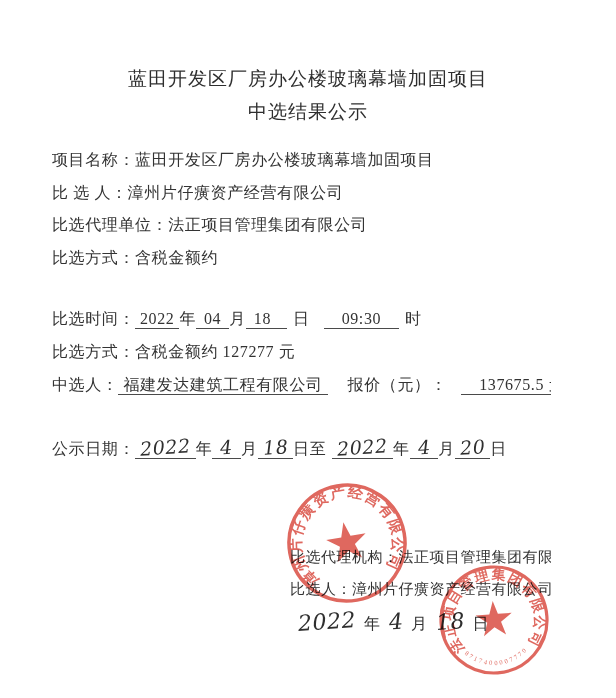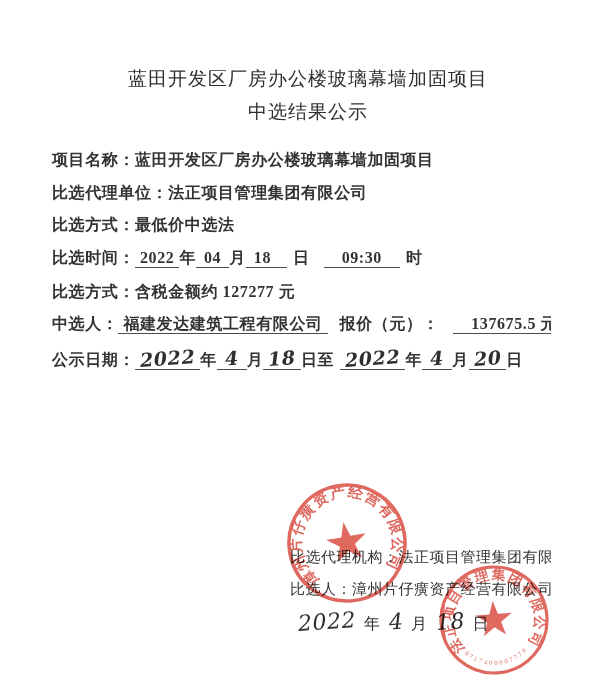--- a/index.html
+++ b/index.html
@@ -3,29 +3,29 @@
 <meta charset="utf-8">
 <style>
   html,body{margin:0;padding:0;background:#ffffff;}
   .page{
     position:relative;width:551px;height:698px;background:#ffffff;overflow:hidden;
     font-family:"Liberation Serif","DejaVu Serif",serif;color:#333333;
   }
   .title-block{position:absolute;top:62px;left:0;width:616px;text-align:center;}
   .title-line{font-size:19px;line-height:33px;color:#2e2e2e;letter-spacing:1px;font-weight:500;}
   .body-block{position:absolute;left:52px;top:152px;width:540px;}
-  .line{font-size:16px;line-height:16.8px;margin-bottom:15.9px;white-space:nowrap;letter-spacing:0.6px;font-weight:bold;}
+  .line{font-size:16px;line-height:16.8px;margin-bottom:15.9px;white-space:nowrap;letter-spacing:0.6px;}
   .lbl{display:inline-block;}
   .ul{border-bottom:1.2px solid #4a4a4a;padding-bottom:1px;display:inline-block;}
   .num{font-family:"Liberation Serif",serif;}
   .pad-s{padding:0 5px;}
-  .pad-m{padding:0 8px;}
+  .pad-m{padding:0 8px;margin-top:28px;}
   .tail{padding-right:16px;}
   .gap-s{margin-left:6px;}
-  .gap-m{margin-left:12px;}
+  .gap-m{margin-left:20px;}
   .clock{margin-left:14px;padding:0 18px;}
   .hand{
     font-family:"DejaVu Serif",serif;font-style:italic;font-size:19px;
     display:inline-block;transform:rotate(-4deg);color:#2f2f2f;
   }
   .footer-block{position:absolute;left:290px;top:549px;width:320px;}
   .fline{font-size:15px;line-height:17px;margin-bottom:15px;white-space:nowrap;letter-spacing:0.5px;}
   .fdate{font-size:16px;margin-left:8px;margin-top:3px;}
   .fdate .hand{font-size:22px;}
   .fdate .unit{margin:0 8px;}
@@ -43,27 +43,30 @@
     <div class="title-line">蓝田开发区厂房办公楼玻璃幕墙加固项目</div>
     <div class="title-line">中选结果公示</div>
   </div>
 
   <div class="body-block">
 
     <div class="line">
       <span class="lbl">项目名称：</span><span>蓝田开发区厂房办公楼玻璃幕墙加固项目</span>
     </div>
 
+    <div class="line">
+      <span class="lbl">比 选 人：</span><span>漳州片仔癀资产经营有限公司</span>
+    </div>
 
     <div class="line">
       <span class="lbl">比选代理单位：</span><span>法正项目管理集团有限公司</span>
     </div>
 
     <div class="line">
-      <span class="lbl">比选方式：</span><span>最低价中选法</span>
+      <span class="lbl">比选方式：</span><span>含税金额约</span>
     </div>
 
     <div class="line">
       <span class="lbl">比选时间：</span><span class="ul num pad-s">2022</span><span>年</span><span class="ul num pad-m">04</span><span>月</span><span class="ul num pad-m tail">18</span><span class="gap-s">日</span><span class="ul num clock">09:30</span><span class="gap-s">时</span>
     </div>
 
     <div class="line">
       <span class="lbl">比选方式：</span><span>含税金额约 127277 元</span>
     </div>
 

